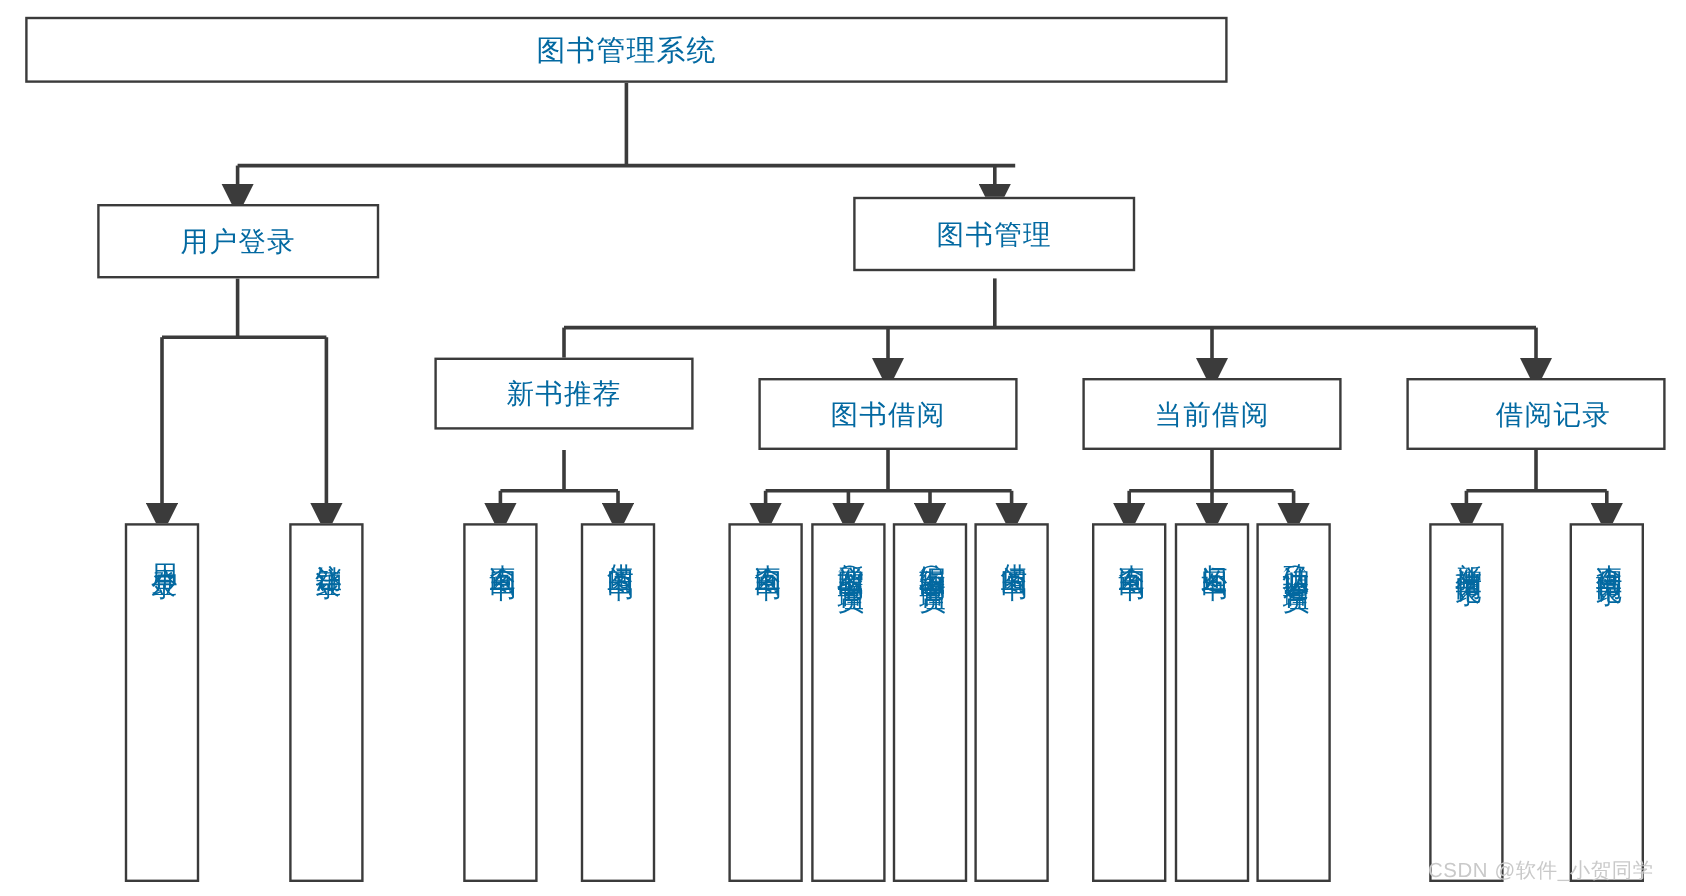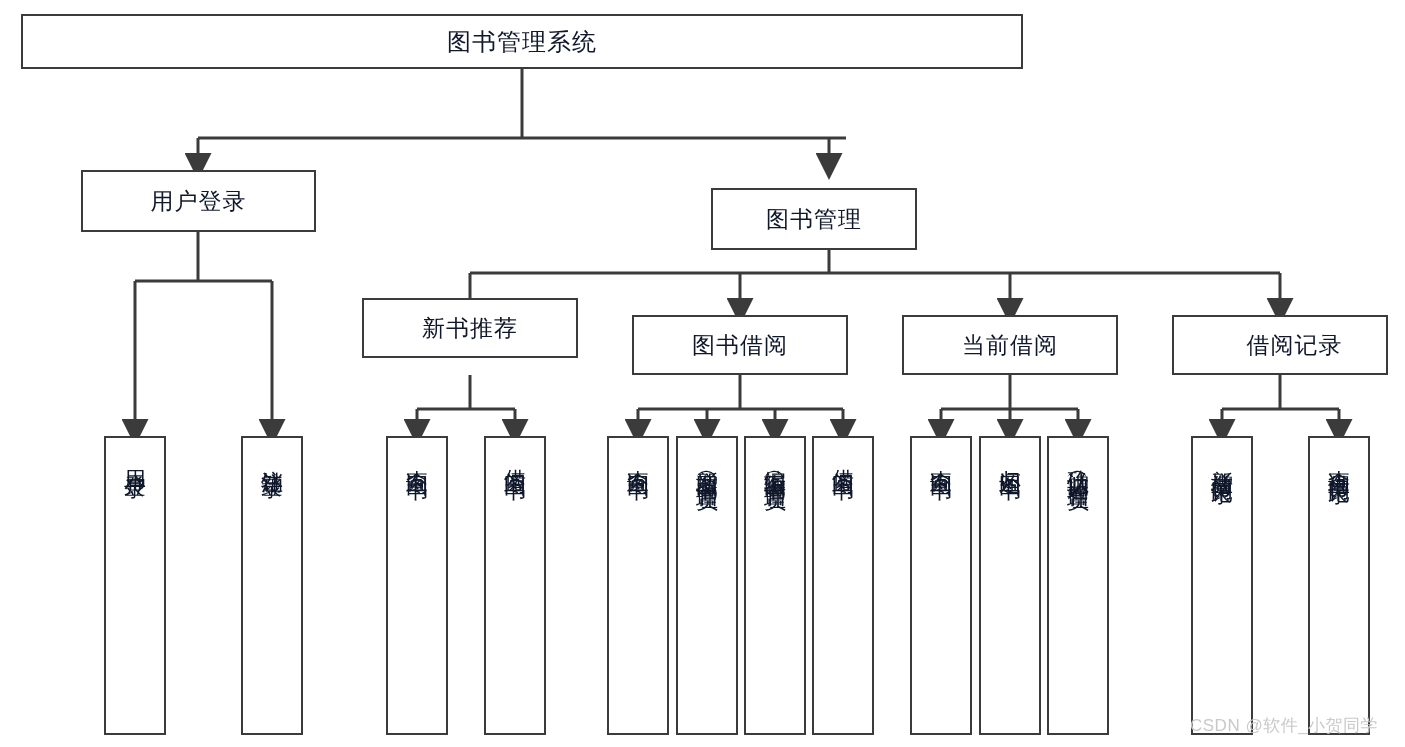--- a/index.html
+++ b/index.html
@@ -26,21 +26,22 @@
     pointer-events: none;
   }
   .node {
     position: absolute;
     box-sizing: border-box;
     border: 2.5px solid #3b3b3b;
     background: #ffffff;
     display: flex;
     align-items: center;
     justify-content: center;
-    color: #0f172a;
+    color: #0369a1;
+    font-family: Liberation Mono, monospace;
   }
   .node.horiz {
     font-size: 23px;
     letter-spacing: 1px;
   }
   .node.vert {
     font-size: 22px;
     padding-top: 14px;
     align-items: flex-start;
     justify-content: center;
@@ -118,21 +119,21 @@
     </g>
   </svg>
 
   <div class="node horiz root" style="left:21px; top:14px; width:1002px; height:55px;">
     <span>图书管理系统</span>
   </div>
 
   <div class="node horiz" style="left:81px; top:170px; width:235px; height:62px;">
     <span>用户登录</span>
   </div>
-  <div class="node horiz" style="left:711px; top:188px; width:206px; height:62px;">
+  <div class="node horiz" style="left:711px; top:164px; width:235px; height:62px;">
     <span>图书管理</span>
   </div>
 
   <div class="node horiz" style="left:362px; top:298px; width:216px; height:60px;">
     <span>新书推荐</span>
   </div>
   <div class="node horiz" style="left:632px; top:315px; width:216px; height:60px;">
     <span>图书借阅</span>
   </div>
   <div class="node horiz" style="left:902px; top:315px; width:216px; height:60px;text-align:center;">

